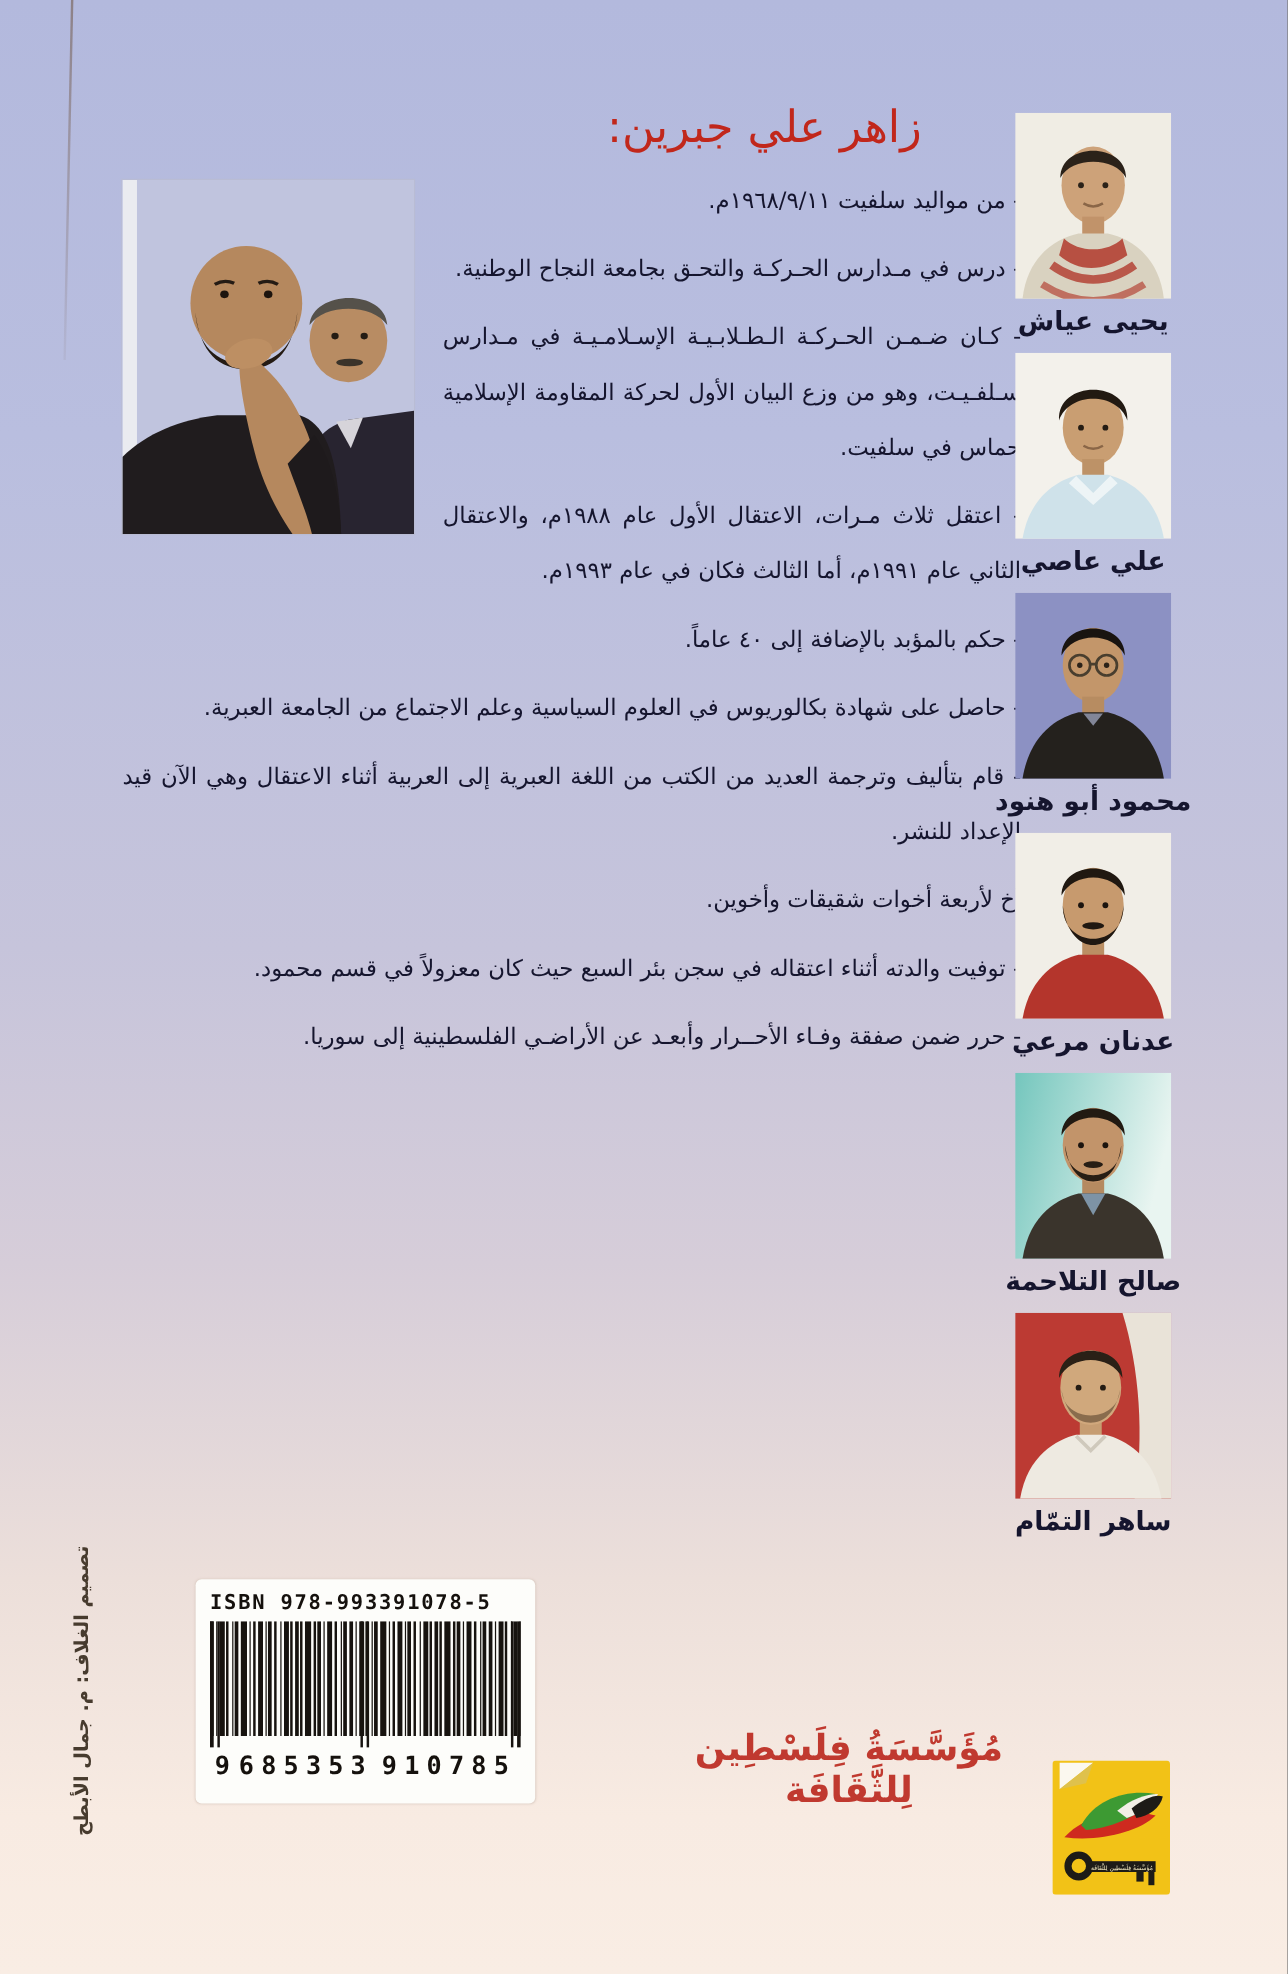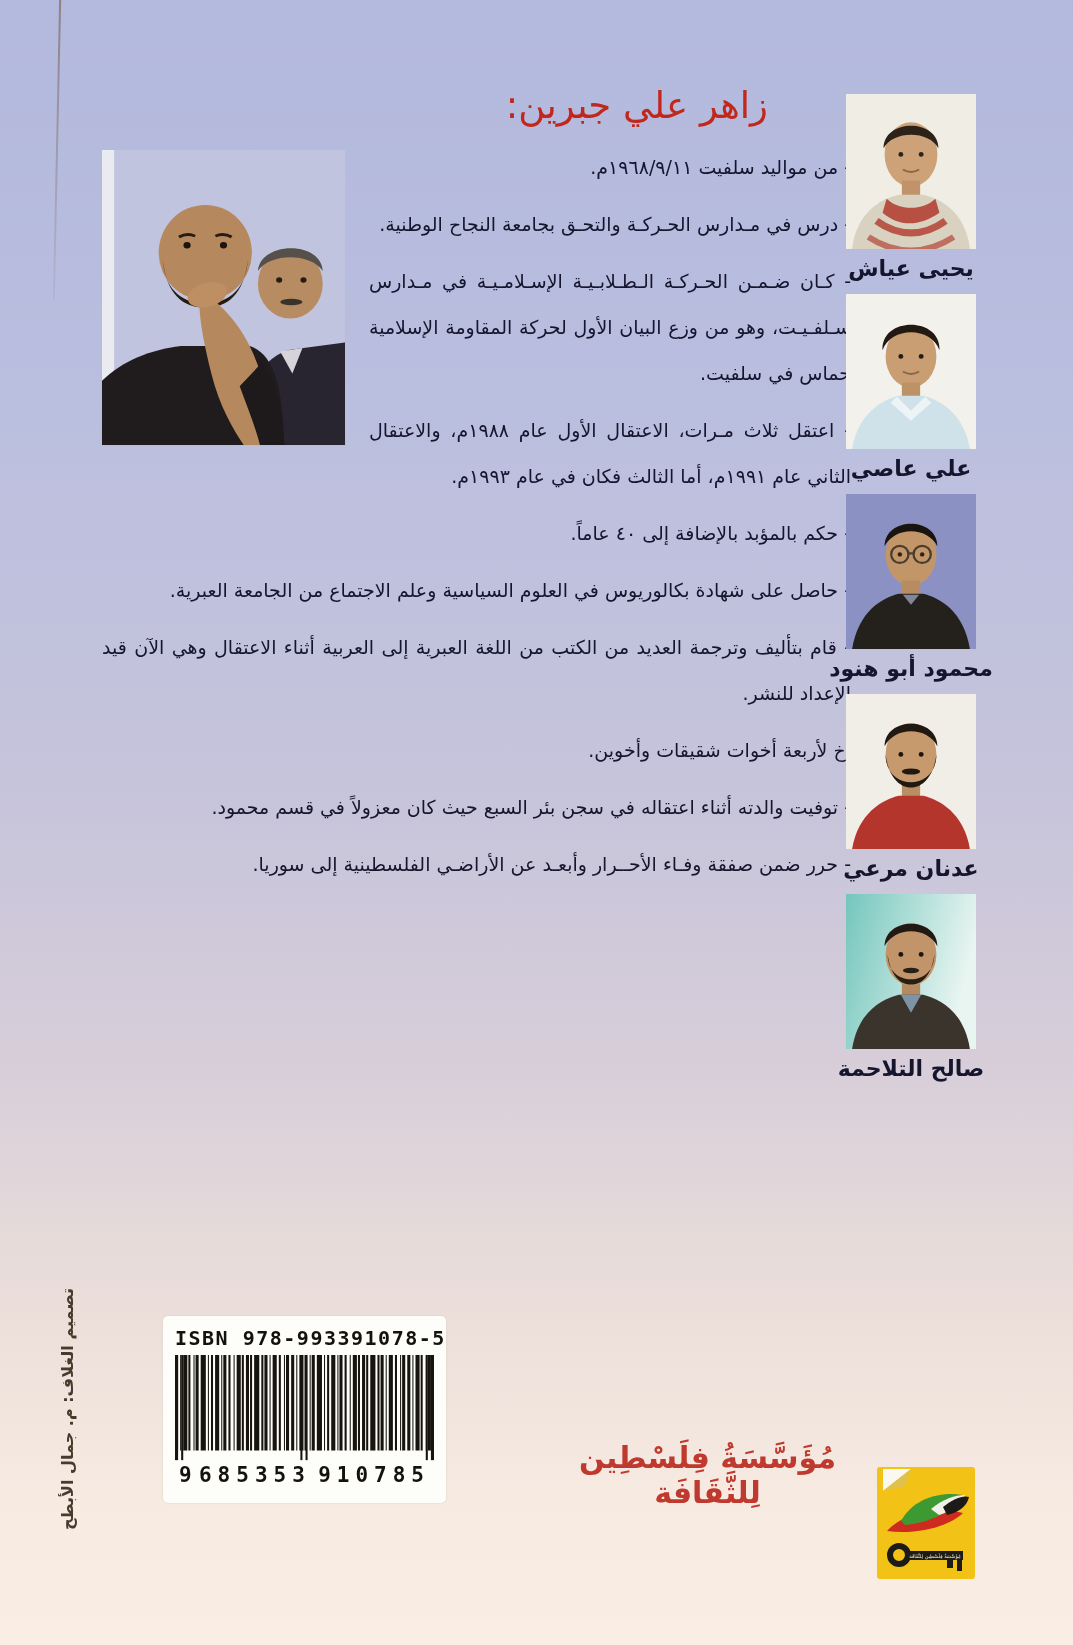--- a/index.html
+++ b/index.html
@@ -24,22 +24,22 @@
     flex-direction:column;gap:13px;}
   .slot{margin:0;display:flex;flex-direction:column;align-items:center;}
   .slot .photo{width:130px;height:155px;}
   .slot .photo svg{width:100%;height:100%;display:block;}
   .slot figcaption{margin-top:7px;font-size:22px;font-weight:bold;color:#15152e;
     direction:rtl;white-space:nowrap;text-align:center;}
   
   .barcode-box{position:absolute;left:163px;top:1316px;width:283px;height:187px;
     background:#fdfdfa;border-radius:5px;padding:10px 12px 8px;box-sizing:border-box;
     box-shadow:0 0 2px #d9c9bf;}
-  .isbn{font-family:"DejaVu Sans Mono",monospace;font-weight:bold;font-size:20px;
-    letter-spacing:1.5px;color:#15110d;text-align:center;white-space:nowrap;}
+  .isbn{font-family:"DejaVu Sans Mono",monospace;font-weight:bold;font-size:17px;
+    letter-spacing:1.5px;color:#15110d;white-space:nowrap;}
   .bars{width:100%;height:106px;margin-top:5px;}
   .digits{display:flex;justify-content:space-between;align-items:flex-end;
     font-family:"DejaVu Sans Mono",monospace;font-weight:bold;font-size:21px;
     color:#15110d;margin-top:-2px;padding:0 4px;background:#fdfdfa;}
   .digits .g{letter-spacing:6px;}
   
   .publisher{position:absolute;left:540px;top:1440px;width:335px;direction:rtl;
     text-align:center;font-size:30px;font-weight:bold;color:#c0392f;}
   .logo{position:absolute;left:877px;top:1467px;width:98px;height:112px;}
   .logo svg{width:100%;height:100%;display:block;}
@@ -185,20 +185,37 @@
           <path d="M38,52 C38,22 90,22 90,52 C80,32 48,32 38,52 Z" fill="#221a12"></path>
           <circle cx="54" cy="60" r="2.4" fill="#1c140e"></circle>
             <circle cx="74" cy="60" r="2.4" fill="#1c140e"></circle>
           <path d="M6,154 C12,116 36,104 52,100 L76,100 C92,104 116,116 122,154 Z" fill="#3a342c"></path>
           <path d="M54,100 L64,118 L74,100 Z" fill="#7d93a6"></path>
         </svg>
       </div>
       <figcaption>صالح التلاحمة</figcaption>
     </figure>
 
+    <figure class="slot">
+      <div class="photo">
+        <svg viewBox="0 0 128 154" preserveAspectRatio="none">
+          <rect width="128" height="154" fill="#bc3a33"></rect>
+          <path d="M88,0 L128,0 L128,154 L98,154 C106,102 102,46 88,0 Z" fill="#e9e3d8"></path>
+          <rect x="53" y="86" width="18" height="16" fill="#c69d72"></rect>
+          <ellipse cx="62" cy="62" rx="25" ry="31" fill="#d0a87c"></ellipse>
+          <path d="M38,64 C40,92 84,92 86,64 C82,84 72,91 62,91 C52,91 42,84 38,64 Z" fill="#5a452e" opacity="0.6"></path>
+          <path d="M36,54 C36,24 88,24 88,54 C78,34 46,34 36,54 Z" fill="#2a2016"></path>
+          <circle cx="52" cy="62" r="2.4" fill="#241c14"></circle>
+            <circle cx="72" cy="62" r="2.4" fill="#241c14"></circle>
+          <path d="M4,154 C10,118 34,105 50,101 L74,101 C90,105 114,118 120,154 Z" fill="#eeeae1"></path>
+          <path d="M50,102 L62,114 L74,102" stroke="#cfc9bc" stroke-width="3" fill="none"></path>
+        </svg>
+      </div>
+      <figcaption>ساهر التمّام</figcaption>
+    </figure>
   </div>
 
   <div class="barcode-box">
     <div class="isbn">ISBN 978-993391078-5</div>
     <svg class="bars" viewBox="0 0 252 122" preserveAspectRatio="none">
       <line x1="0" y1="55" x2="252" y2="55" stroke="#17130f" stroke-width="110" stroke-dasharray="3 2 1 2 4 1 2 3 1 1 3 2 5 2 1 2 2 2 4 2 1 1 3 2 2 3 1 2 4 1 2 2 3 1 2 2 5 2 2 1 3 2 1 2 4 2 2 3 1 1 3 2"></line>
       <rect x="0" y="0" width="3" height="121" fill="#17130f"></rect>
       <rect x="6" y="0" width="2" height="121" fill="#17130f"></rect>
       <rect x="122" y="0" width="2" height="121" fill="#17130f"></rect>
       <rect x="127" y="0" width="2" height="121" fill="#17130f"></rect>

